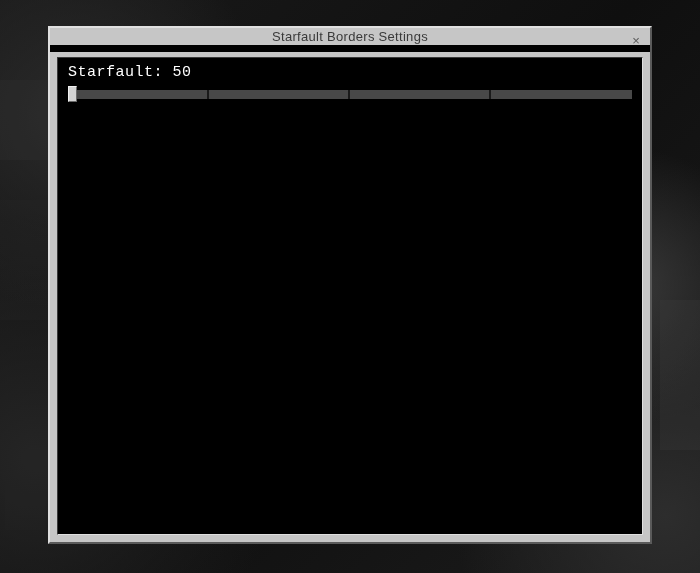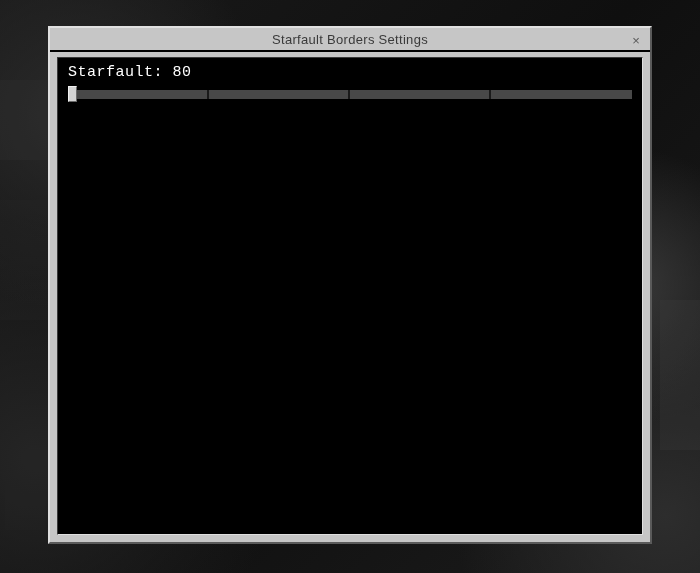--- a/index.html
+++ b/index.html
@@ -53,21 +53,21 @@
       border-bottom: 2px solid #5a5a5a;
     }
     
     .titlebar {
       height: 24px;
       background: #c6c6c6;
       display: flex;
       align-items: center;
       justify-content: center;
       position: relative;
-      border-bottom: 2px solid #000000;
+      border-bottom: 7px solid #000000;
     }
     
     .title-text {
       font-size: 13px;
       color: #3a3a3a;
       font-family: Arial, sans-serif;
       letter-spacing: 0.3px;
     }
     
     .close-btn {
@@ -158,21 +158,21 @@
 </div>
 
 <div class="window">
   <div class="titlebar">
     <span class="title-text">Starfault Borders Settings</span>
     <div class="close-btn">×</div>
   </div>
 
   <div class="window-body">
     <div class="setting-label">
-      <span>Starfault:</span> <span>80</span>
+      <span>Starfault:</span> <span>50</span>
     </div>
     <div class="slider-container">
       <div class="slider-track">
         <div class="slider-segment" style="width:25%"></div>
         <div class="slider-segment" style="width:25%"></div>
         <div class="slider-segment" style="width:25%"></div>
         <div class="slider-segment" style="width:25%"></div>
       </div>
       <div class="slider-thumb"></div>
     </div>

